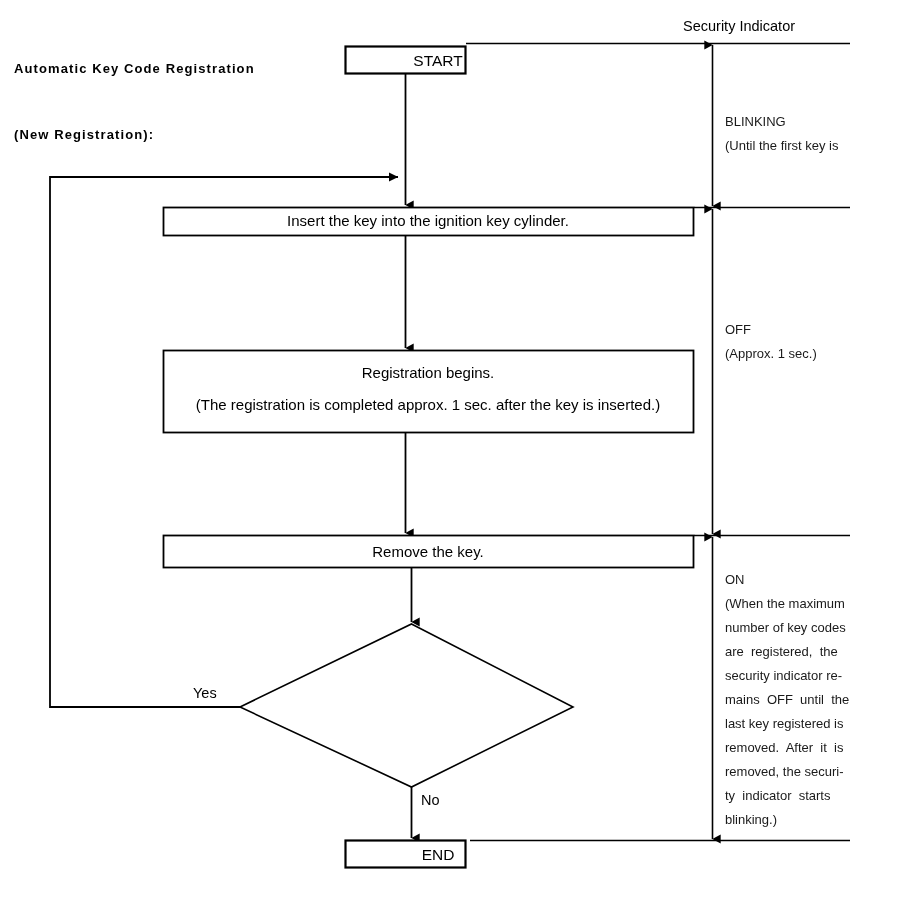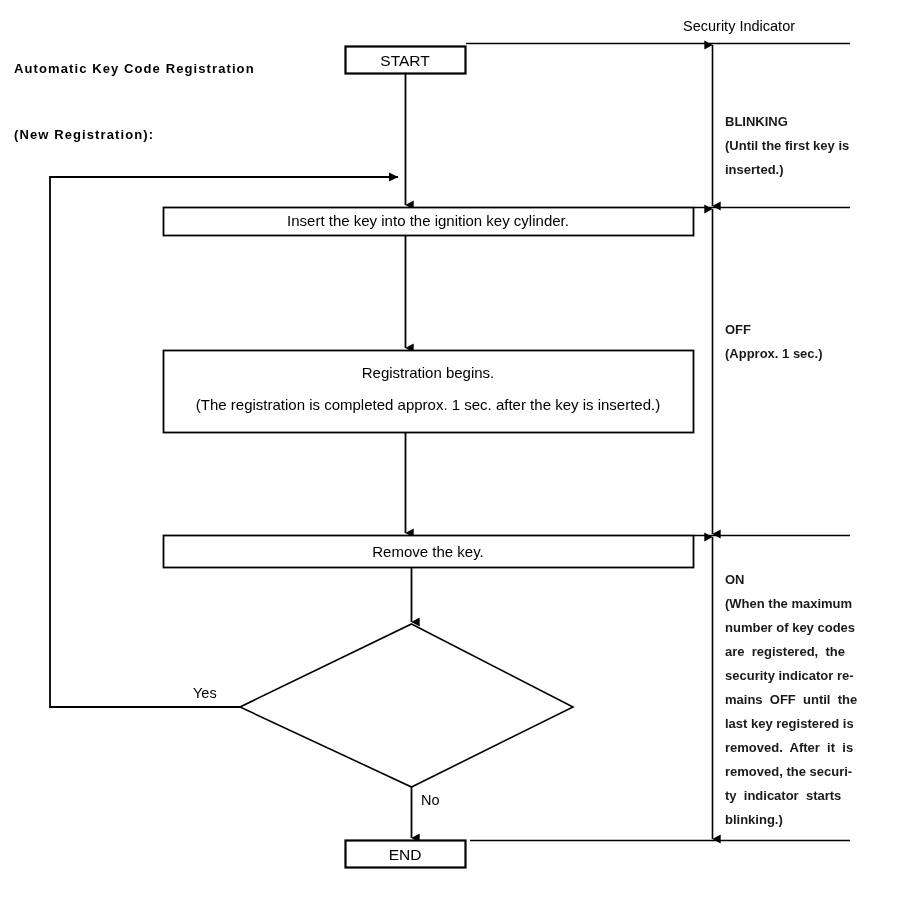--- a/index.html
+++ b/index.html
@@ -36,33 +36,33 @@
     line-height: 22px;
     white-space: pre;
   }
 
   .node-label {
     font-size: 15px;
     line-height: 20px;
     text-align: center;
     color: #000;
   }
-  .terminator-label { font-size: 15.5px; }
+  .terminator-label { font-size: 15.5px; padding-left: 33px; }
 
   .side-heading {
     font-size: 14.5px;
     white-space: nowrap;
   }
 
   .side-note {
     font-size: 13px;
     line-height: 24px;
     color: #1a1a1a;
   }
-  .side-note .nl { display: block; white-space: pre; font-weight: bold; }
+  .side-note .nl { display: block; white-space: pre; }
   .side-note.justified .nl { }
 
   .branch-label {
     font-size: 14.5px;
     line-height: 18px;
   }
 </style>
 </head>
 <body>
 
@@ -133,21 +133,20 @@
   <div class="abs branch-label" style="left:193px; top:684px;">Yes</div>
   <div class="abs branch-label" style="left:421px; top:791px;">No</div>
 
   <div class="abs node-label terminator-label" style="left:345px; top:845px; width:120px;">END</div>
 
   <div class="abs side-heading" style="left:683px; top:18px;">Security Indicator</div>
 
   <div class="abs side-note" style="left:725px; top:110px; width:140px;">
     <span class="nl">BLINKING</span>
     <span class="nl">(Until the first key is</span>
-    <span class="nl">inserted.)</span>
   </div>
 
   <div class="abs side-note" style="left:725px; top:318px; width:150px;">
     <span class="nl">OFF</span>
     <span class="nl">(Approx. 1 sec.)</span>
   </div>
 
   <div class="abs side-note justified" style="left:725px; top:568px; width:145px;">
     <span class="nl">ON</span>
     <span class="nl">(When the maximum</span>

